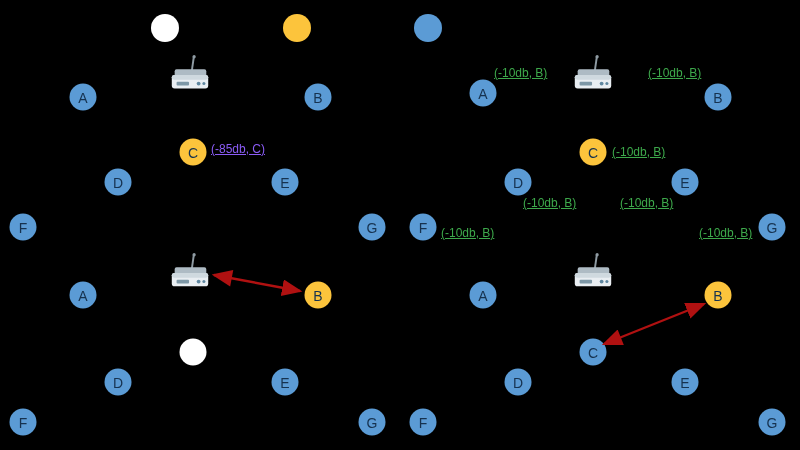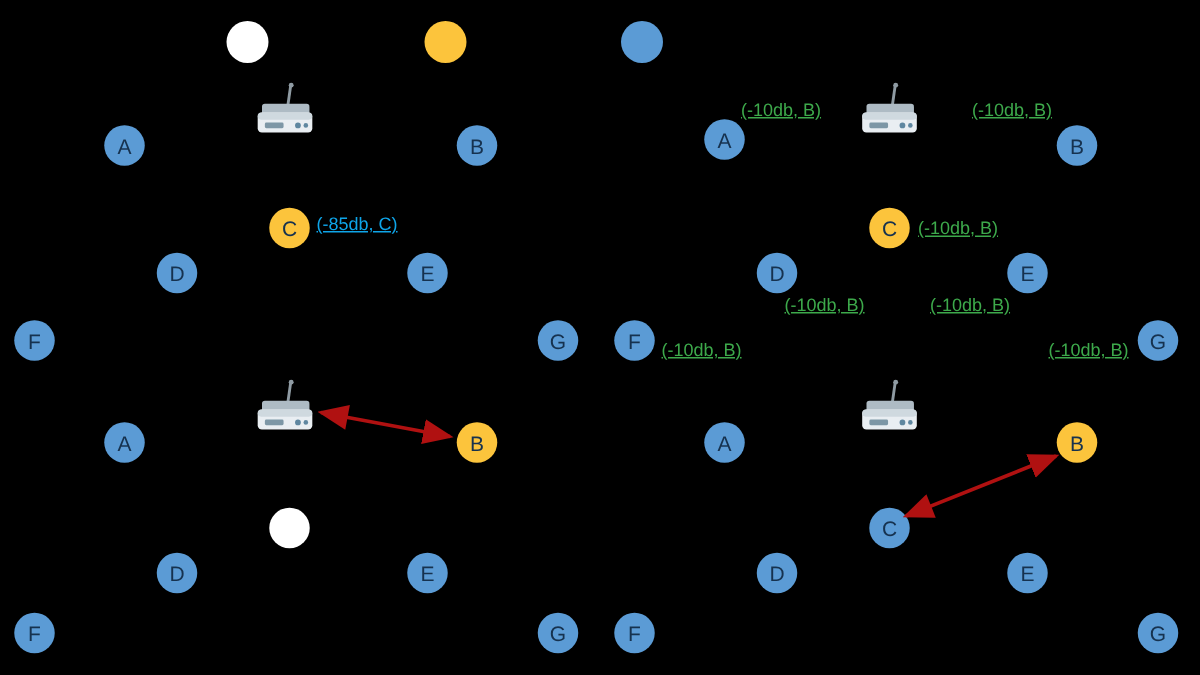--- a/index.html
+++ b/index.html
@@ -194,21 +194,21 @@
         <span>E</span>
       </div>
       <div class="node" style="left: 423px; top: 422px; background: rgb(91, 155, 213); color: rgb(22, 50, 79);">
         <span>F</span>
       </div>
       <div class="node" style="left: 772px; top: 422px; background: rgb(91, 155, 213); color: rgb(22, 50, 79);">
         <span>G</span>
       </div>
     </div>
   <div class="layer">
-      <div class="annotation" style="left: 211px; top: 142px; color: #0ea5e9;">(-85db, C)</div>
+      <div class="annotation" style="left: 211px; top: 142px; color: #8b5cf6;">(-85db, C)</div>
       <div class="annotation" style="left: 494px; top: 66px; color: rgb(61, 169, 75);">(-10db, B)</div>
       <div class="annotation" style="left: 648px; top: 66px; color: rgb(61, 169, 75);">(-10db, B)</div>
       <div class="annotation" style="left: 612px; top: 145px; color: rgb(61, 169, 75);">(-10db, B)</div>
       <div class="annotation" style="left: 523px; top: 196px; color: rgb(61, 169, 75);">(-10db, B)</div>
       <div class="annotation" style="left: 620px; top: 196px; color: rgb(61, 169, 75);">(-10db, B)</div>
       <div class="annotation" style="left: 441px; top: 226px; color: rgb(61, 169, 75);">(-10db, B)</div>
       <div class="annotation" style="left: 699px; top: 226px; color: rgb(61, 169, 75);">(-10db, B)</div>
     </div>
   <svg class="arrow-layer" width="800" height="450" viewBox="0 0 800 450">
     <defs>

